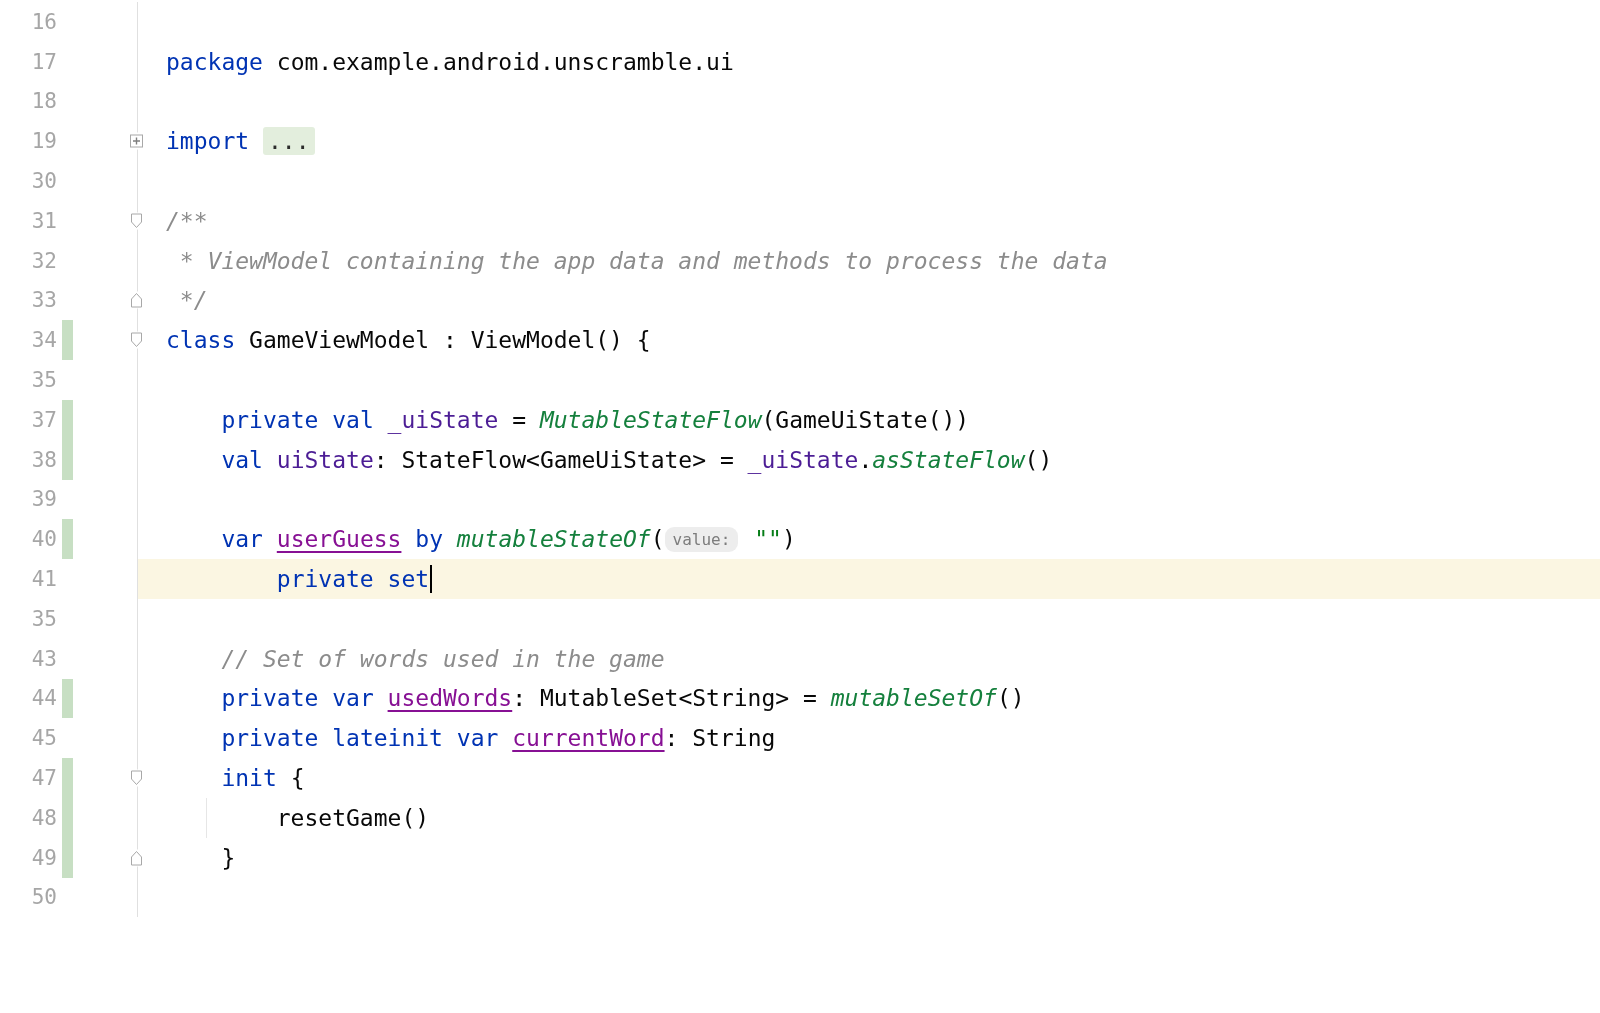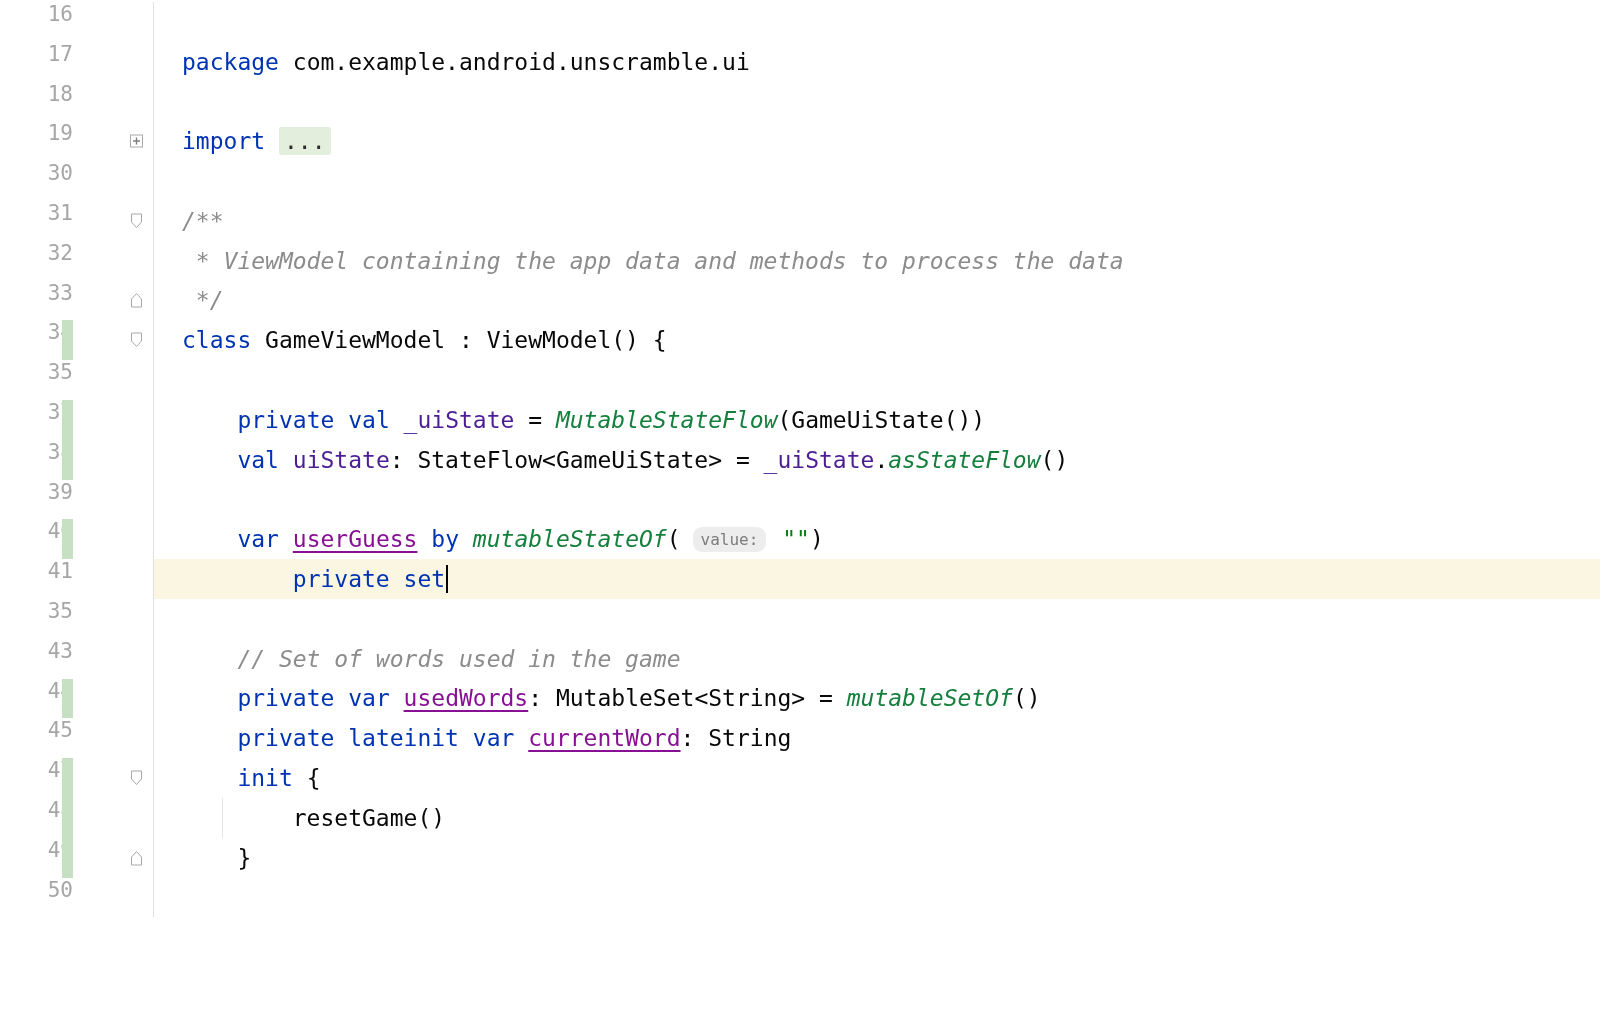--- a/index.html
+++ b/index.html
@@ -1,40 +1,40 @@
 <!DOCTYPE html>
 <html><head>
 <meta charset="utf-8">
 <style>
   html,body{margin:0;padding:0;background:#ffffff;}
   body{width:1600px;height:1013px;overflow:hidden;
        font-family:"DejaVu Sans Mono","Liberation Mono",monospace;}
   .editor{position:relative;width:1600px;height:1013px;padding-top:2px;box-sizing:border-box;}
   .row{position:relative;height:39.8px;display:flex;align-items:center;}
-  .gutter{width:137px;flex:none;height:100%;position:relative;display:flex;padding-left:16px;}
+  .gutter{width:137px;flex:none;height:100%;position:relative;display:flex;align-items:center;}
   .lnum{display:block;width:57px;text-align:right;color:#a6a6a6;font-size:21px;
         user-select:none;white-space:pre;}
   .bar{position:absolute;left:62px;top:0;bottom:0;width:11px;background:#c7dfc3;}
   .foldicon{position:absolute;left:129px;top:50%;transform:translateY(-50%);width:15px;height:17px;
             display:flex;align-items:center;justify-content:center;background:#fff;z-index:2;}
   .code{flex:1;height:100%;display:flex;align-items:center;white-space:pre;
         font-size:23px;color:#080808;border-left:1px solid #e0e0e0;padding-left:28px;
         position:relative;box-sizing:border-box;}
   .row.hl .code{background:#fbf6e2;}
   .code.guide::before{content:"";position:absolute;left:68px;top:0;bottom:0;width:1px;background:#e6e6e6;}
   .t-kw{color:#0033b3;}
   .t-pl{color:#080808;}
   .t-cm{color:#8c8c8c;font-style:italic;}
   .t-st{color:#067d17;}
   .t-pr{color:#4c1d95;}
   .t-pu{color:#871094;text-decoration:underline;text-underline-offset:4px;}
   .t-fn{color:#15803d;font-style:italic;}
   .t-fd{color:#2b2b2b;background:#e3eedd;border-radius:3px;padding:1px 5px;}
   .hintchip{display:inline-block;background:#ededed;color:#7d7d7d;font-size:16px;
-            line-height:1;border-radius:9px;padding:5px 8px 4px 8px;margin:0 2px 0 12px;
+            line-height:1;border-radius:9px;padding:5px 8px 4px 8px;margin:0 2px 0 0;
             vertical-align:middle;font-style:normal;}
   .caret{display:inline-block;width:2px;height:28px;background:#000;margin-left:1px;
          vertical-align:middle;}
 </style>
 </head>
 <body>
 
 <div class="editor">
   <div id="lines">
       <div class="row">

